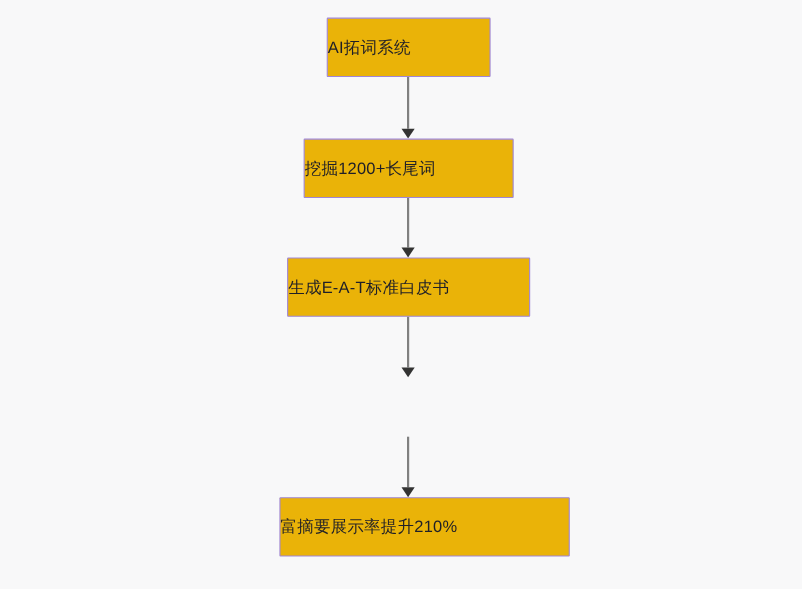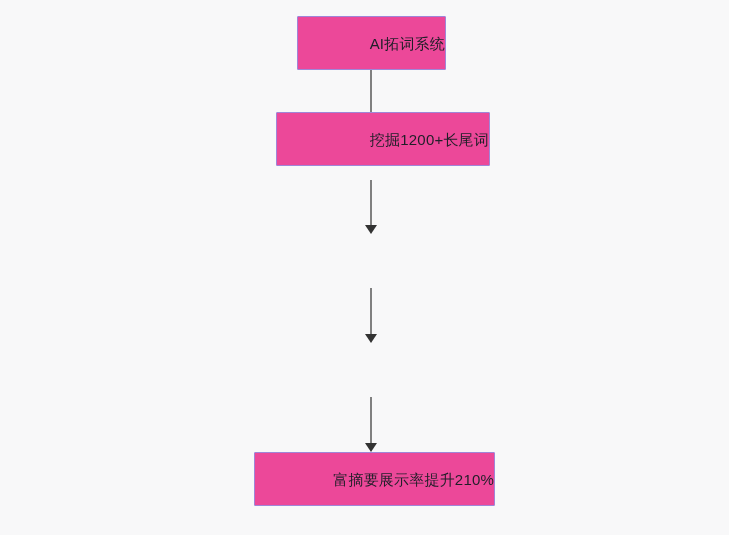--- a/index.html
+++ b/index.html
@@ -15,42 +15,42 @@
   }
   #flowchart-canvas {
     position: relative;
     width: 729px;
     height: 535px;
     background: #f8f8f9;
   }
   .node {
     position: absolute;
     box-sizing: border-box;
-    background: #ec4899;
+    background: #eab308;
     border: 1px solid #9f86d8;
     border-radius: 1px;
     display: flex;
     align-items: center;
-    justify-content: flex-end;
+    justify-content: flex-start;
     height: 54px;
   }
   .node-label {
     font-size: 15px;
     color: #1f1f28;
     line-height: 1;
     letter-spacing: 0.2px;
     white-space: nowrap;
     font-family: "Liberation Sans", "DejaVu Sans", sans-serif;
   }
   
   .node-1 { left: 297px; top: 16px;  width: 149px; }
-  .node-2 { left: 276px; top: 112px; width: 214px; }
+  .node-2 { left: 276px; top: 126px; width: 191px; }
   .node-3 { left: 261px; top: 234px; width: 221px; }
   .node-4 { left: 264px; top: 343px; width: 214px; }
-  .node-5 { left: 254px; top: 452px; width: 241px; }
+  .node-5 { left: 254px; top: 452px; width: 264px; }
 
   .edge {
     position: absolute;
     left: 370px;
     width: 2px;
     background: #808080;
   }
   .edge-1 { top: 70px;  height: 47px; }
   .edge-2 { top: 180px; height: 45px; }
   .edge-3 { top: 288px; height: 46px; }
@@ -82,20 +82,23 @@
   <div class="edge edge-1"></div>
   <div class="arrowhead arrowhead-1"></div>
 
   <div class="node node-2">
     <span class="node-label">挖掘1200+长尾词</span>
   </div>
 
   <div class="edge edge-2"></div>
   <div class="arrowhead arrowhead-2"></div>
 
+  <div class="node node-3">
+    <span class="node-label">生成E-A-T标准白皮书</span>
+  </div>
 
   <div class="edge edge-3"></div>
   <div class="arrowhead arrowhead-3"></div>
 
 
   <div class="edge edge-4"></div>
   <div class="arrowhead arrowhead-4"></div>
 
   <div class="node node-5">
     <span class="node-label">富摘要展示率提升210%</span>

